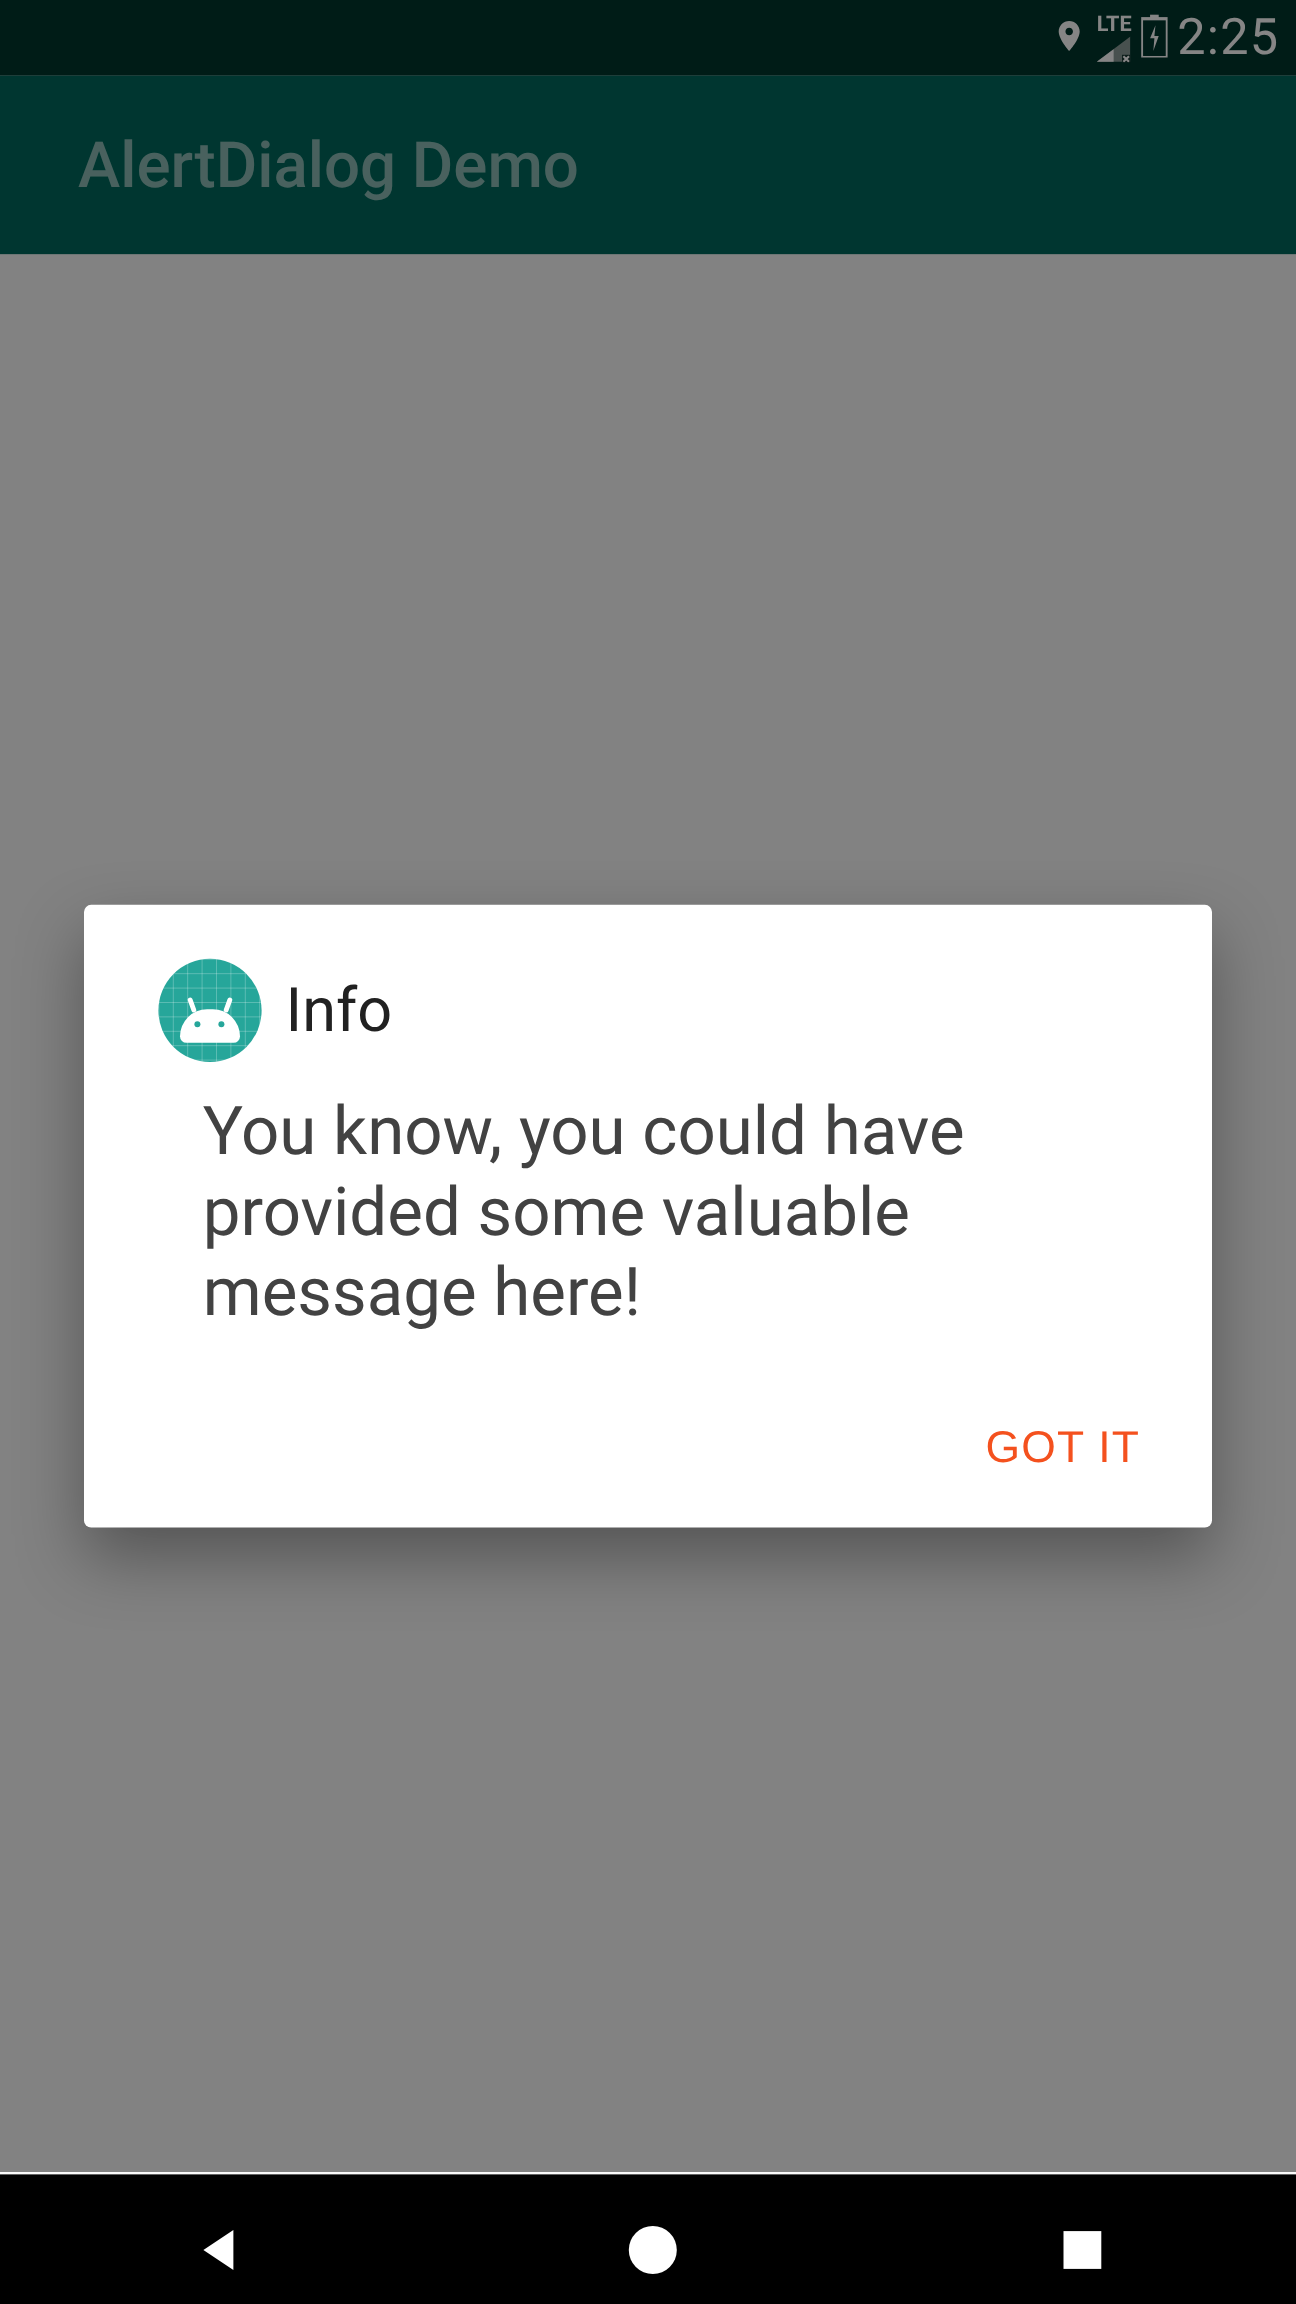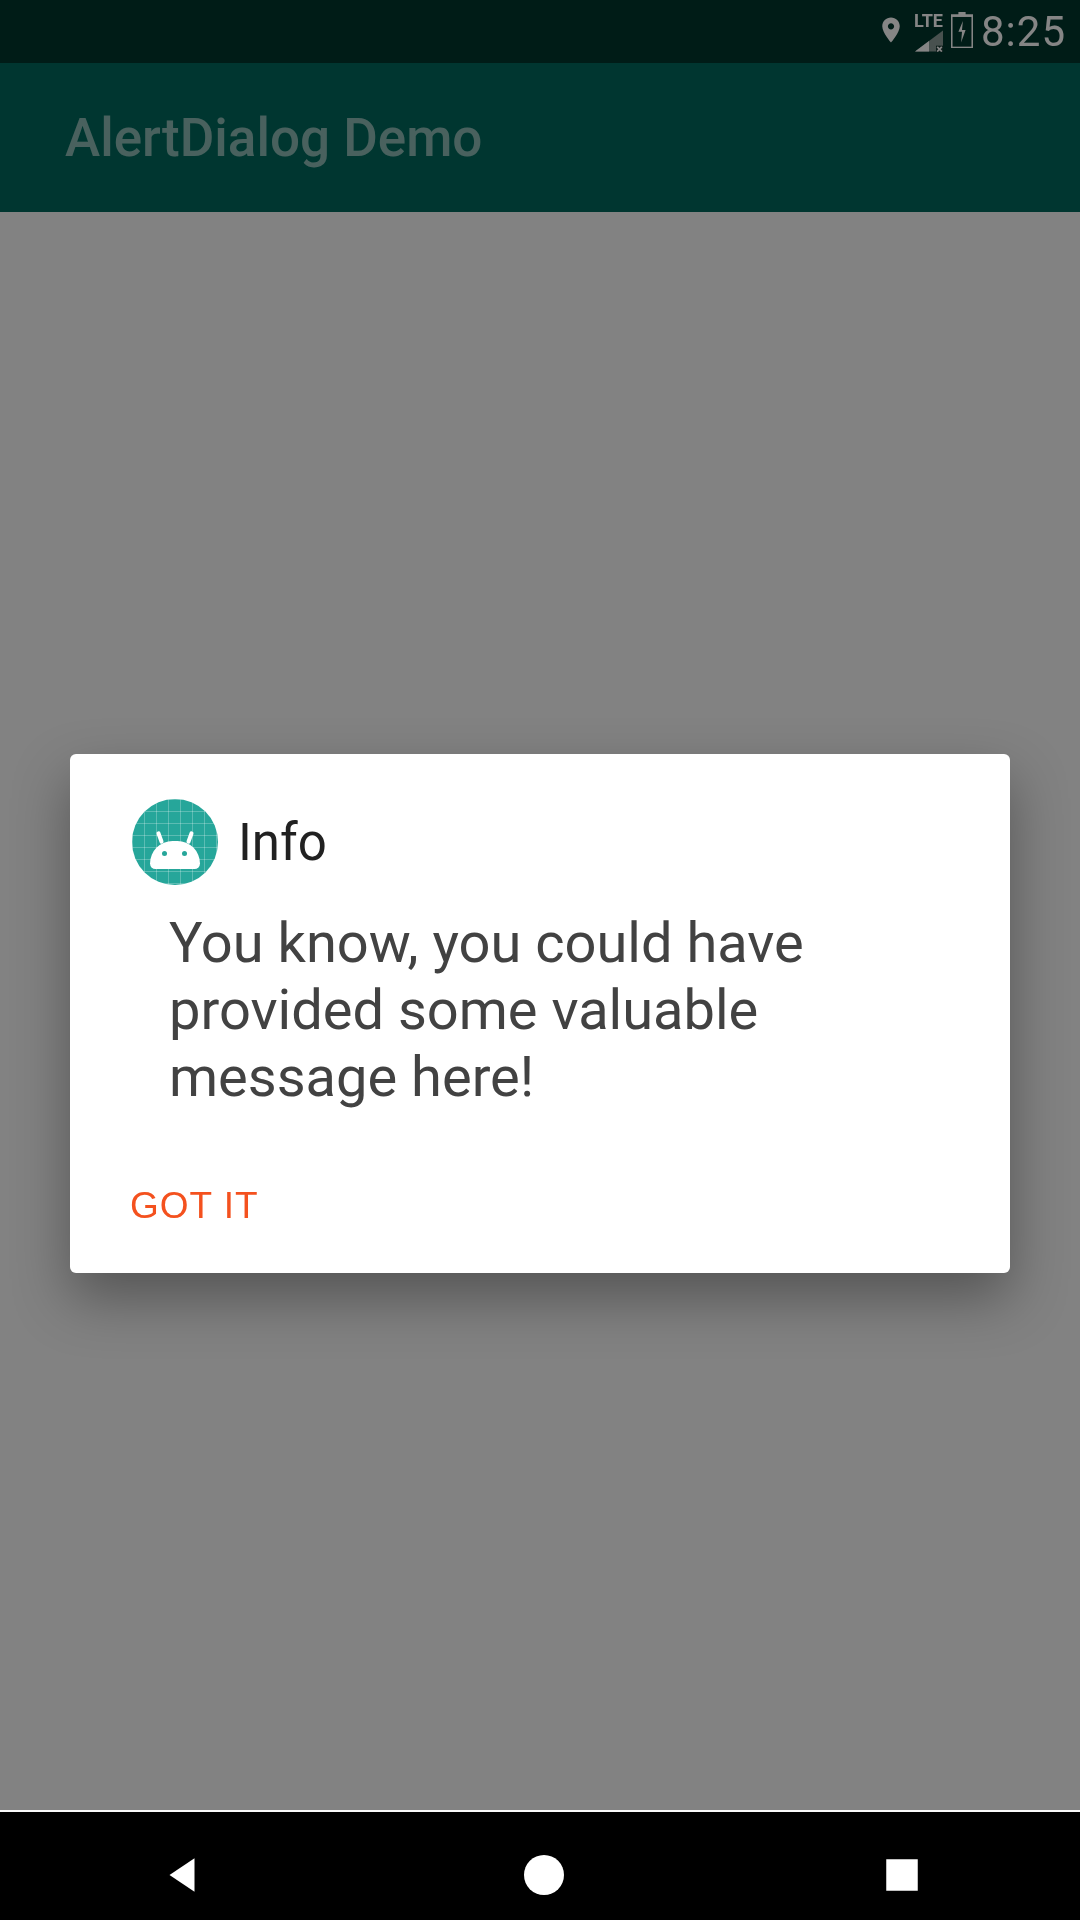--- a/index.html
+++ b/index.html
@@ -151,41 +151,42 @@
     }
     .dialog-message {
       padding: 0 62px 55px 62px;
       font-size: 56px;
       line-height: 1.2;
       color: #424242;
       margin-left: 37px;
     }
     .dialog-actions {
       display: flex;
+      justify-content: flex-end;
       padding: 0 30px 10px 30px;
     }
     .dialog-button {
       font-size: 37px;
       font-weight: 500;
       color: #f4511e;
       background: transparent;
       border: none;
       padding: 18px 30px;
       letter-spacing: 1px;
       cursor: pointer;
     }
     .nav-button {
       background: transparent;
       border: none;
       cursor: pointer;
     }
     .lte-wrap {
       display: flex;
       flex-direction: column;
-      align-items: flex-end;
+      align-items: flex-start;
       font-size: 18px;
       font-weight: bold;
       letter-spacing: 0;
       line-height: 1;
     }
   </style>
 </head>
 <body>
 
 <div class="status-bar">
@@ -203,21 +204,21 @@
       <path d="M19 14 L23 18 M23 14 L19 18" stroke="#ffffff" stroke-width="1.5" fill="none"></path>
     </svg>
   </span>
   <span class="status-icon">
     <svg width="22" height="36" viewBox="0 0 12 20">
       <rect x="0" y="2" width="12" height="18" fill="none" stroke="#ffffff" stroke-width="1.5"></rect>
       <rect x="4" y="0" width="4" height="2.5" fill="#ffffff"></rect>
       <path d="M6.5 5 L4 11 L6 11 L5.5 17 L8 10 L6 10 Z" fill="#ffffff"></path>
     </svg>
   </span>
-  <span class="time">8:25</span>
+  <span class="time">2:25</span>
 </div>
 
 <div class="app-bar">
   <span class="app-bar-title">AlertDialog Demo</span>
 </div>
 
 <div class="content-area"></div>
 
 <div class="nav-bar">
   <button class="nav-button">

